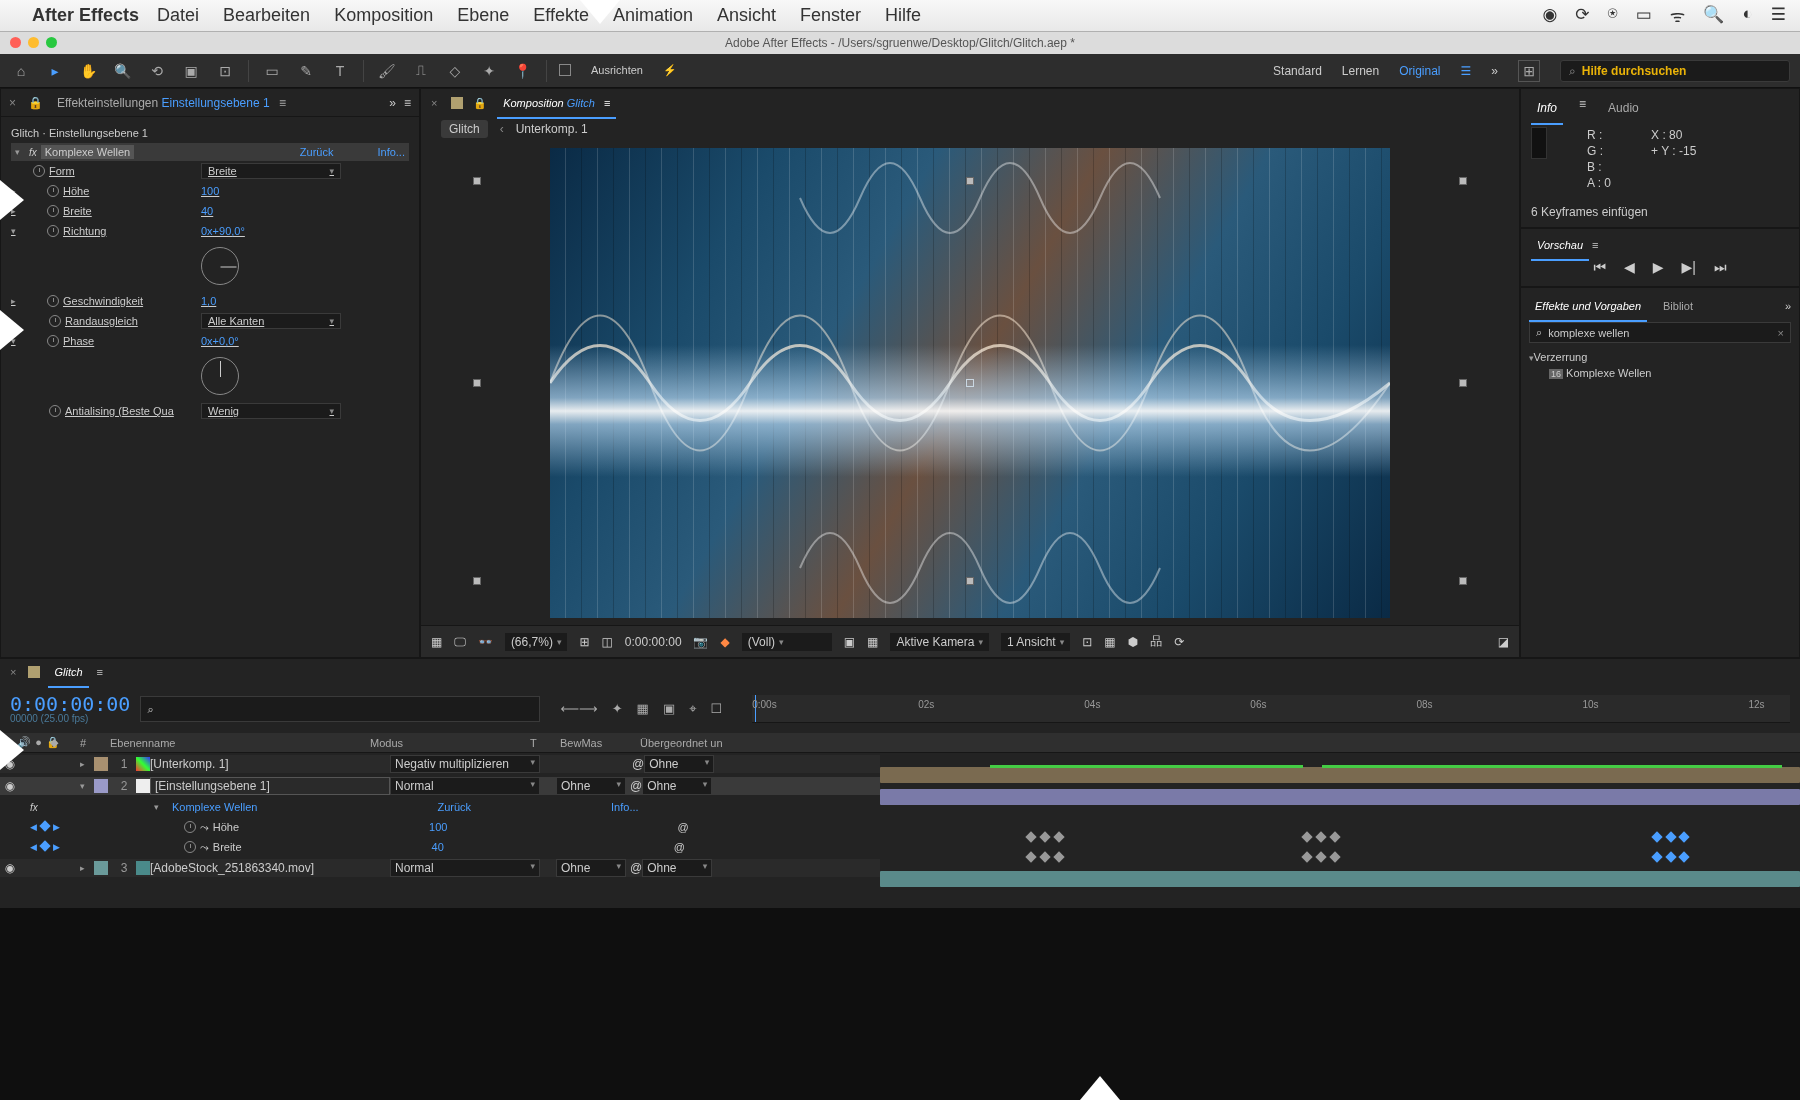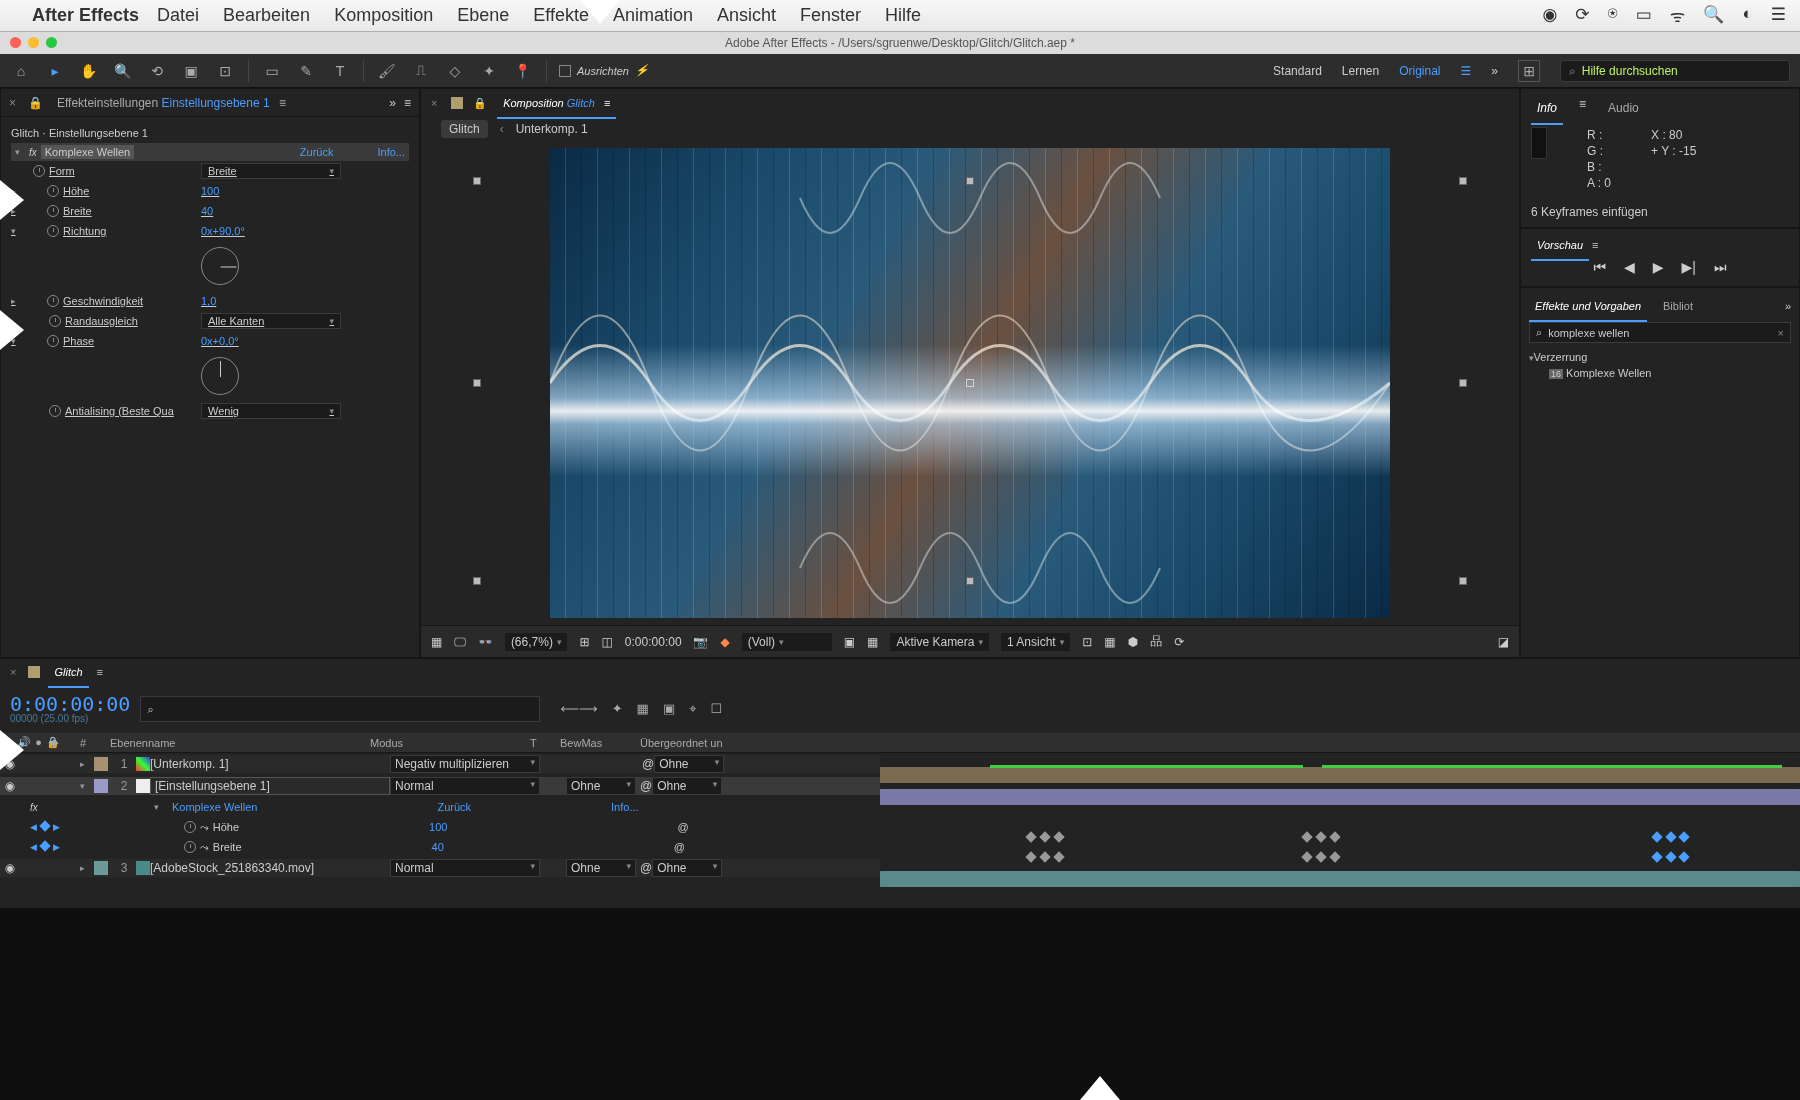--- a/index.html
+++ b/index.html
@@ -77,21 +77,21 @@
 .tl-icons{ display:flex; gap:14px; font-size:13px; color:#aaa; margin-left:10px;}
 .tl-cols{ height:20px; background:#2f2f2f; display:flex; align-items:center; font-size:11px; color:#aaa; border-bottom:1px solid #161616;}
 .layer-row{ height:22px; display:flex; align-items:center; font-size:12px;}
 .layer-left{ width:880px; display:flex; align-items:center; background:#2a2a2a;}
 .layer-left.sel{ background:#3a3a3a; }
 .layer-left .vis{ width:20px; text-align:center;}
 .layer-left .num{ width:24px; text-align:center; color:#999;}
 .layer-left .swatch{ width:14px; height:14px; margin:0 4px;}
 .layer-name{ flex:0 0 240px; }
 .layer-name.boxed{ border:1px solid #555; padding:1px 4px; background:#2a2a2a;}
-.mode-sel{ flex:0 0 150px; background:#1b1b1b; border:1px solid #3a3a3a; padding:1px 4px; display:flex; justify-content:space-between; margin-right:26px;}
+.mode-sel{ flex:0 0 150px; background:#1b1b1b; border:1px solid #3a3a3a; padding:1px 4px; display:flex; justify-content:space-between; margin-right:16px;}
 .track-sel{ flex:0 0 70px; background:#1b1b1b; border:1px solid #3a3a3a; padding:1px 4px; display:flex; justify-content:space-between; margin-right:4px;}
 .tl-track{ flex:1; position:relative; background:#2a2a2a;}
 .bar{ position:absolute; top:3px; height:16px; border-radius:1px;}
 .prop-row{ height:20px; display:flex; align-items:center;}
 .prop-left{ width:880px; display:flex; align-items:center; padding-left:30px;}
 .kf-nav{ display:flex; gap:2px; width:44px; color:#4a9eff; font-size:9px;}
 .kf-nav .diamond{ width:8px; height:8px; background:#4a9eff; transform:rotate(45deg); margin:0 2px;}
 .kf-track{ flex:1; position:relative;}
 .kf{ width:8px; height:8px; background:#999; transform:rotate(45deg); position:absolute; top:6px;}
 .kf.blue{ background:#4a9eff;}
@@ -154,35 +154,35 @@
   <span class="tool">▭</span>
   <span class="tool">✎</span>
   <span class="tool">T</span>
   <span class="divider"></span>
   <span class="tool">🖌</span>
   <span class="tool">⎍</span>
   <span class="tool">◇</span>
   <span class="tool">✦</span>
   <span class="tool">📍</span>
   <span class="divider"></span>
-  <label style="display:flex;align-items:center;gap:6px;font-style:italic;">
+  <label style="display:flex;align-items:flex-start;gap:20px;">
     <span style="width:12px;height:12px;border:1px solid #888;"></span>
     <span>Ausrichten</span>
     <span>⚡</span>
   </label>
   <div class="toolbar-right">
     <span class="workspace-btn">Standard</span>
     <span class="workspace-btn">Lernen</span>
     <span class="workspace-btn active">Original</span>
     <span style="color:#4a9eff;">☰</span>
     <span>»</span>
     <span class="tool" style="border:1px solid #555;padding:2px;">⊞</span>
     <div class="search-help">
       <span>⌕</span>
-      <span style="color:#bef264;">Hilfe durchsuchen</span>
+      <span style="color:#eab308;font-weight:bold;">Hilfe durchsuchen</span>
     </div>
   </div>
 </div>
 
 <div class="main">
 
   <div class="panel ec">
     <div class="panel-tabs">
       <span class="tab-close">×</span>
       <span style="color:#888;">🔒</span>
@@ -425,20 +425,30 @@
         <span>⌕</span>
       </div>
     <div class="tl-icons">
       <span>⟵⟶</span>
       <span>✦</span>
       <span>▦</span>
       <span>▣</span>
       <span>⌖</span>
       <span>☐</span>
     </div>
+    <div class="ruler" style="flex:1;margin-left:20px;">
+      <div class="playhead"></div>
+      <span class="tick" style="left:0;">0:00s</span>
+      <span class="tick" style="left:16%;">02s</span>
+      <span class="tick" style="left:32%;">04s</span>
+      <span class="tick" style="left:48%;">06s</span>
+      <span class="tick" style="left:64%;">08s</span>
+      <span class="tick" style="left:80%;">10s</span>
+      <span class="tick" style="left:96%;">12s</span>
+    </div>
   </div>
   <div class="tl-cols">
     <div style="width:50px;display:flex;gap:4px;padding-left:4px;">
       <span>◉</span>
         <span>🔊</span>
         <span>●</span>
         <span>🔒</span>
     </div>
     <div style="width:30px;"><span>◆</span></div>
     <div style="width:30px;">#</div>

